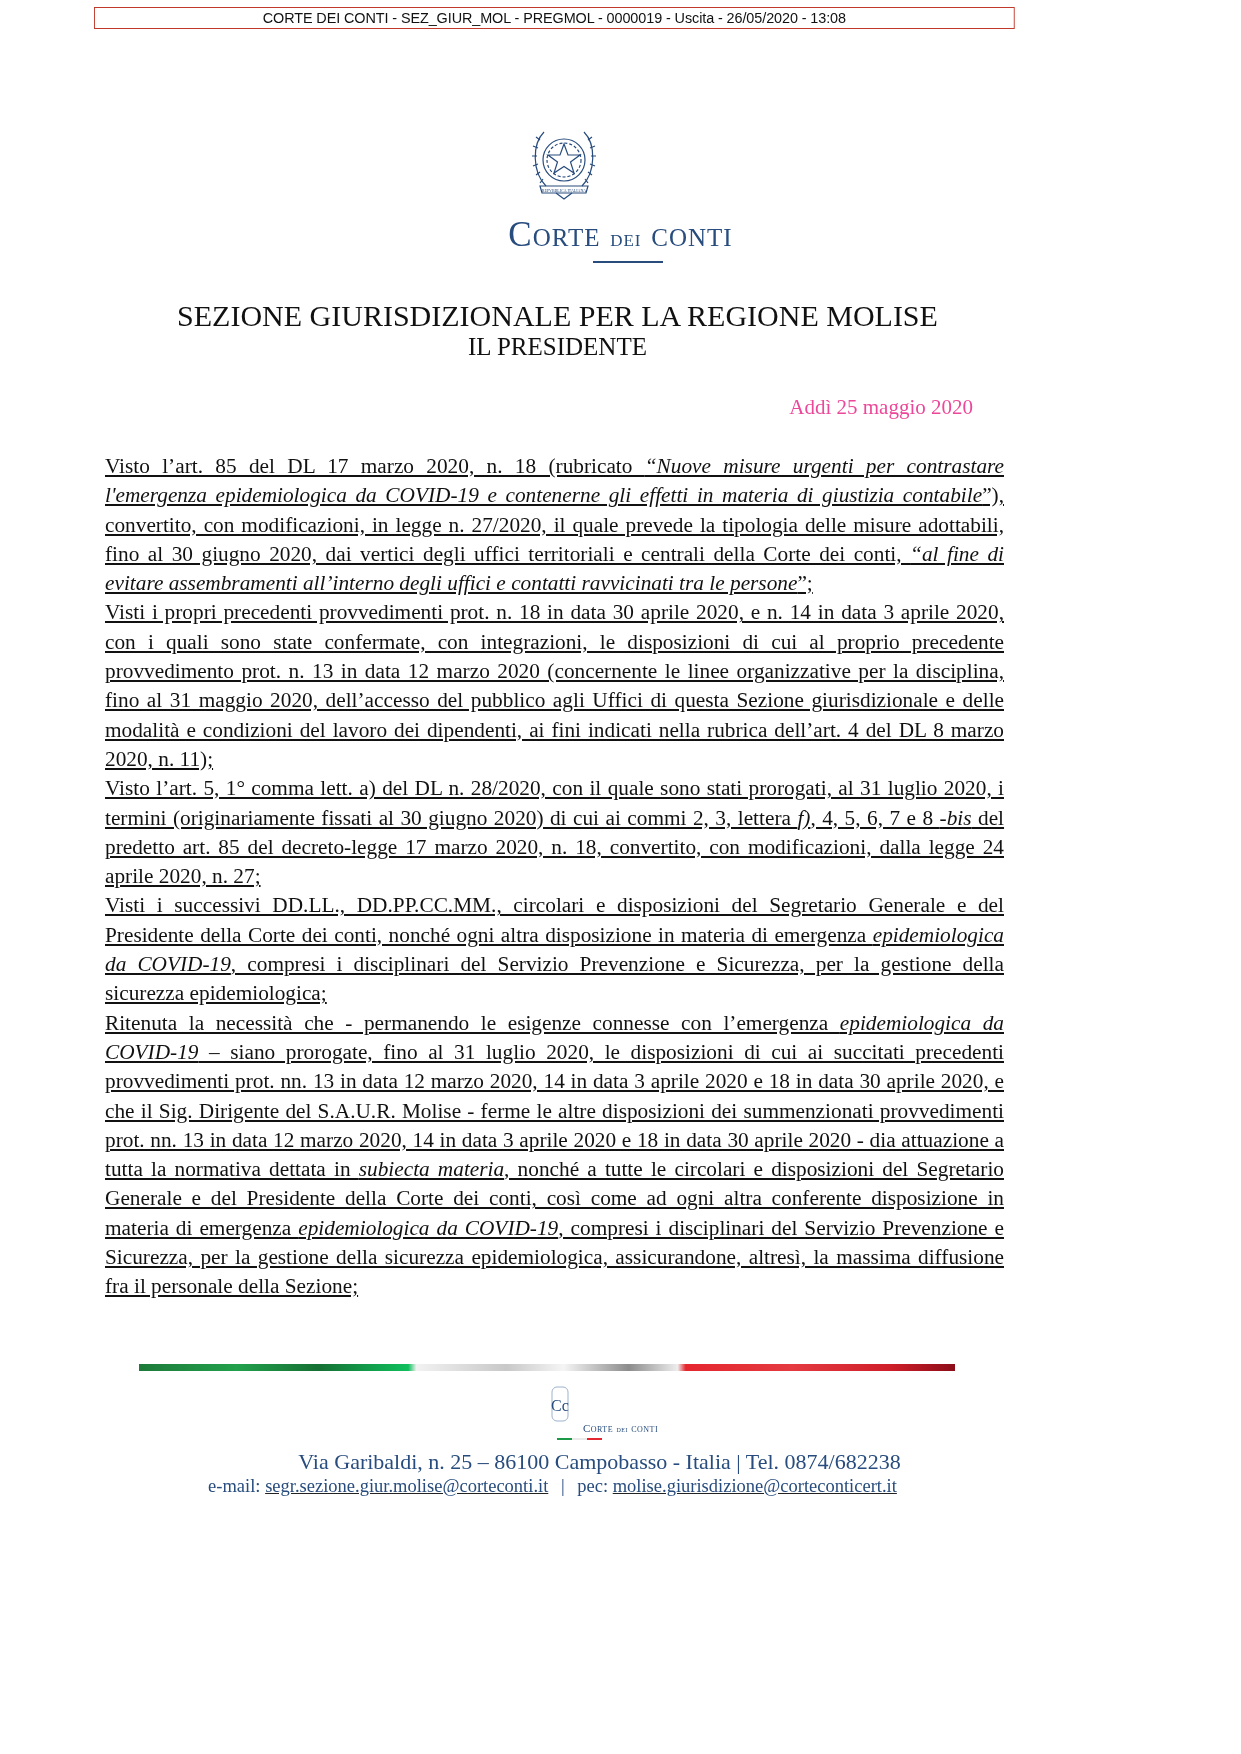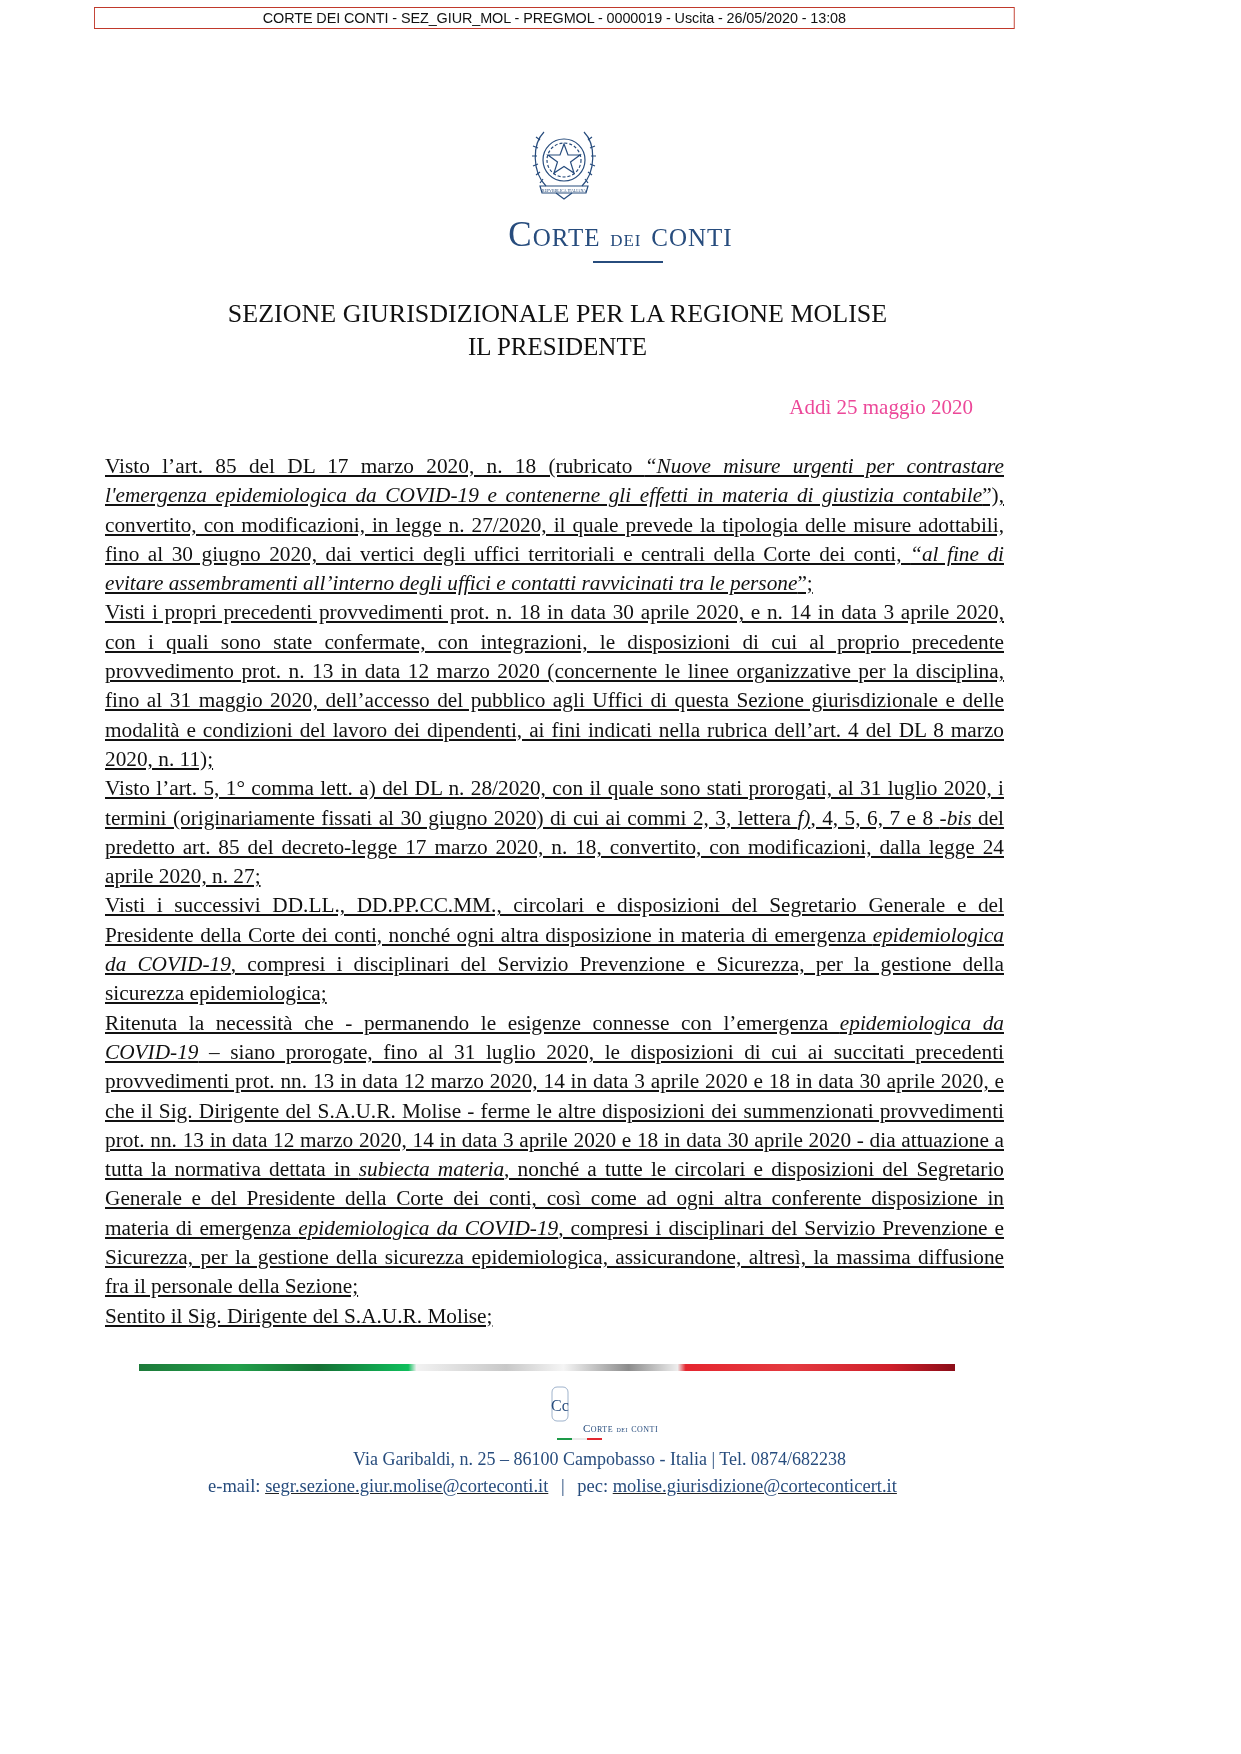--- a/index.html
+++ b/index.html
@@ -17,21 +17,21 @@
     .emblem { position: absolute; left: 526px; top: 122px; width: 76px; height: 84px; }
     .logo-title {
       position: absolute; left: 0; width: 1241px; top: 215px; text-align: center;
       font-family: "Liberation Serif", serif; color: #274c7d; font-size: 35px; letter-spacing: 1px;
     }
     .logo-title .small { font-size: 24px; letter-spacing: 1px; }
     .logo-rule { position: absolute; left: 593px; top: 261px; width: 70px; height: 2px; background: #274c7d; }
 
     .section-title {
       position: absolute; left: 0; width: 1115px; top: 299px; text-align: center;
-      font-family: "Liberation Serif", serif; font-size: 26px; color: #111;
+      font-family: "Liberation Serif", serif; font-size: 30px; color: #111;
     }
     .president {
       position: absolute; left: 0; width: 1115px; top: 333px; text-align: center;
       font-family: "Liberation Serif", serif; font-size: 25px; font-weight: normal; color: #111;
     }
     .date-line {
       position: absolute; right: 268px; top: 395px;
       font-family: "Liberation Serif", serif; font-size: 21px; color: #ec4899;
     }
 
@@ -57,21 +57,21 @@
       font-family: "Liberation Serif", serif; color: #274c7d; font-size: 11px; letter-spacing: 0.5px;
     }
     .footer-logo-text .tiny { font-size: 8px; }
     .mini-tricolor {
       position: absolute; left: 557px; top: 1438px; width: 45px; height: 2px;
       background: linear-gradient(90deg, #1d9a48 0 33%, #eaeaea 33% 66%, #e3262f 66% 100%);
     }
 
     .footer-address {
       position: absolute; left: 0; width: 1199px; top: 1449px; text-align: center;
-      font-family: "Liberation Serif", serif; font-size: 18px; color: #274c7d;
+      font-family: "Liberation Serif", serif; font-size: 22px; color: #274c7d;
     }
     .footer-contacts {
       position: absolute; left: 0; width: 1105px; top: 1476px; text-align: center;
       font-family: "Liberation Serif", serif; font-size: 18.5px; color: #274c7d;
     }
     .footer-contacts a { color: #274c7d; text-decoration: underline; text-decoration-color: #222; }
     .sep { padding: 0 8px; }
   </style>
 </head>
 <body>
@@ -111,21 +111,20 @@
   <p>Visti i propri precedenti provvedimenti prot. n. 18 in data 30 aprile 2020, e n. 14 in data 3 aprile 2020, con i quali sono state confermate, con integrazioni, le disposizioni di cui al proprio precedente provvedimento prot. n. 13 in data 12 marzo 2020 (concernente le linee organizzative per la disciplina, fino al 31 maggio 2020, dell’accesso del pubblico agli Uffici di questa Sezione giurisdizionale e delle modalità e condizioni del lavoro dei dipendenti, ai fini indicati nella rubrica dell’art. 4 del DL 8 marzo 2020, n. 11);</p>
   <p>
     <span>Visto l’art. 5, 1° comma lett. a) del DL n. 28/2020, con il quale sono stati prorogati, al 31 luglio 2020, i termini (originariamente fissati al 30 giugno 2020) di cui ai commi 2, 3, lettera </span><em>f)</em><span>, 4, 5, 6, 7 e 8 </span><em>-bis</em><span> del predetto art. 85 del decreto-legge 17 marzo 2020, n. 18, convertito, con modificazioni, dalla legge 24 aprile 2020, n. 27;</span>
   </p>
   <p>
     <span>Visti i successivi DD.LL., DD.PP.CC.MM., circolari e disposizioni del Segretario Generale e del Presidente della Corte dei conti, nonché ogni altra disposizione in materia di emergenza </span><em>epidemiologica da COVID-19</em><span>, compresi i disciplinari del Servizio Prevenzione e Sicurezza, per la gestione della sicurezza epidemiologica;</span>
   </p>
   <p>
     <span>Ritenuta la necessità che - permanendo le esigenze connesse con l’emergenza </span><em>epidemiologica da COVID-19</em><span> – siano prorogate, fino al 31 luglio 2020, le disposizioni di cui ai succitati precedenti provvedimenti prot. nn. 13 in data 12 marzo 2020, 14 in data 3 aprile 2020 e 18 in data 30 aprile 2020, e che il Sig. Dirigente del S.A.U.R. Molise - ferme le altre disposizioni dei summenzionati provvedimenti prot. nn. 13 in data 12 marzo 2020, 14 in data 3 aprile 2020 e 18 in data 30 aprile 2020 - dia attuazione a tutta la normativa dettata in </span><em>subiecta materia</em><span>, nonché a tutte le circolari e disposizioni del Segretario Generale e del Presidente della Corte dei conti, così come ad ogni altra conferente disposizione in materia di emergenza </span><em>epidemiologica da COVID-19</em><span>, compresi i disciplinari del Servizio Prevenzione e Sicurezza, per la gestione della sicurezza epidemiologica, assicurandone, altresì, la massima diffusione fra il personale della Sezione;</span>
   </p>
-  <p>Sentito il Sig. Dirigente del S.A.U.R. Molise;</p>
 </div>
 
 <div class="tricolor"></div>
 
 <svg class="footer-logo" viewBox="0 0 40 44">
   <rect x="12" y="4" width="16" height="34" rx="5" fill="none" stroke="#9fb3cc" stroke-width="1"></rect>
   <text x="20" y="28" font-size="16" fill="#274c7d" text-anchor="middle" font-family="Liberation Serif, serif">Cc</text>
 </svg>
 <div class="footer-logo-text">
   <span style="font-variant: small-caps;">Corte</span>

